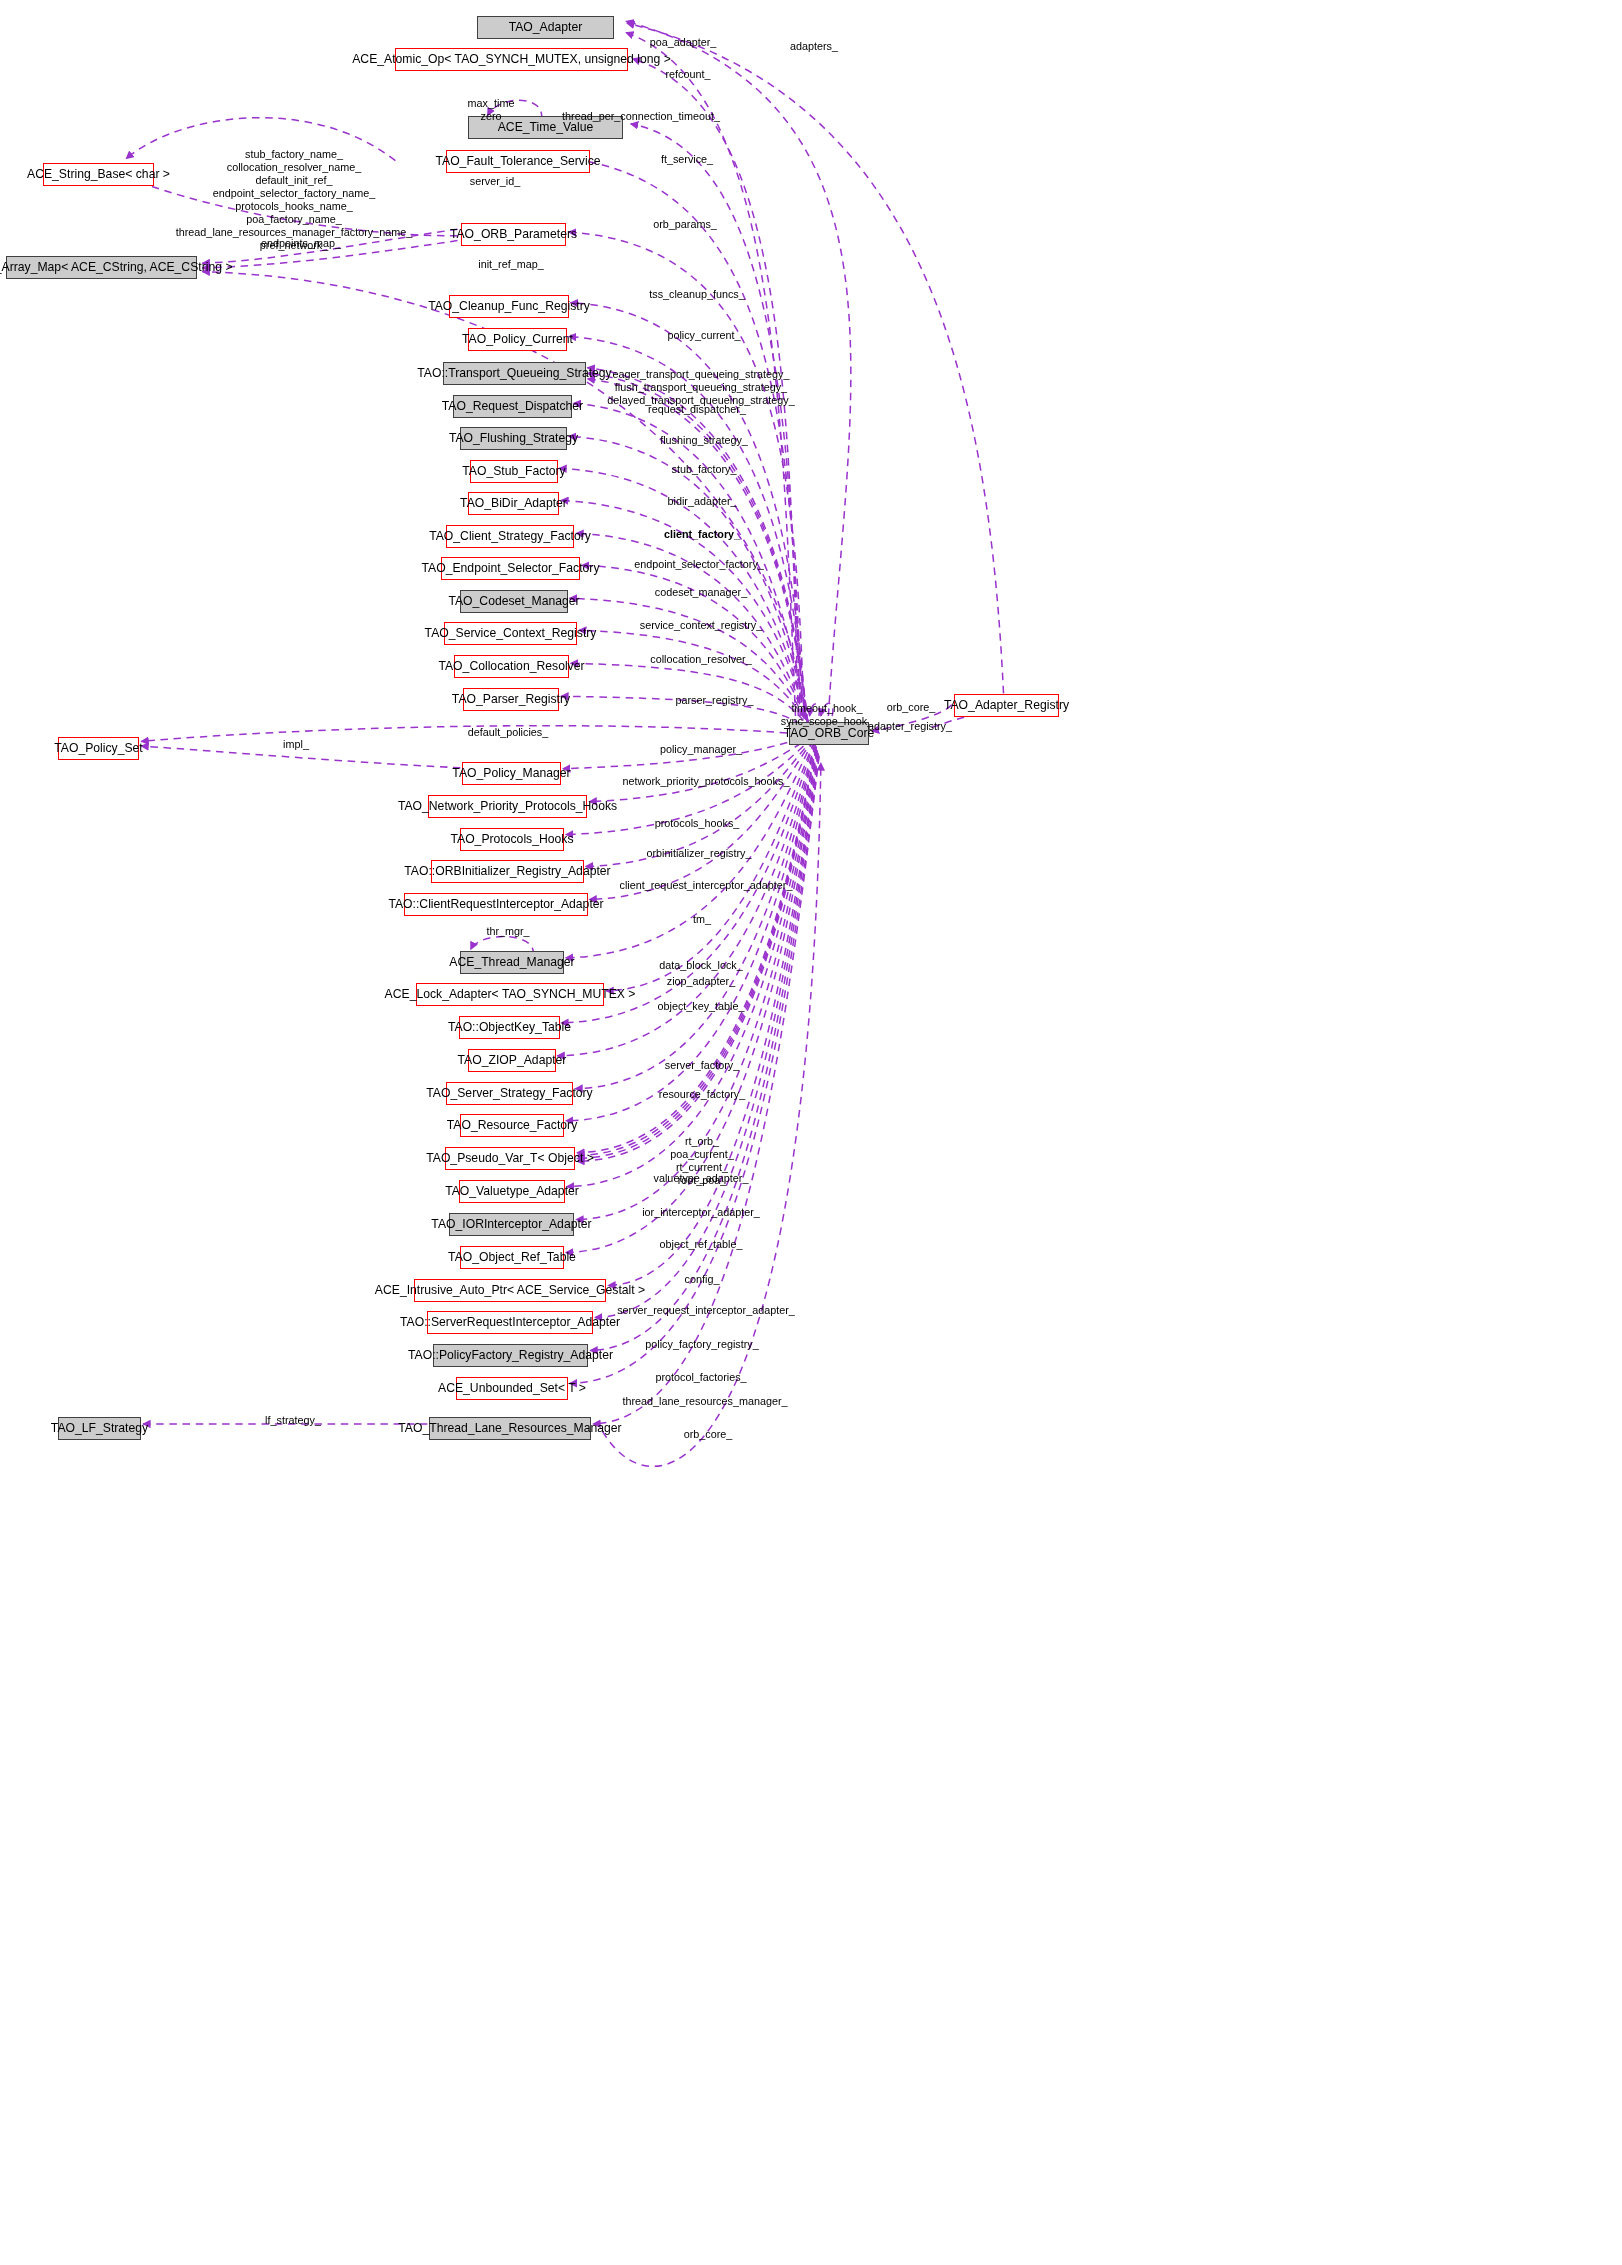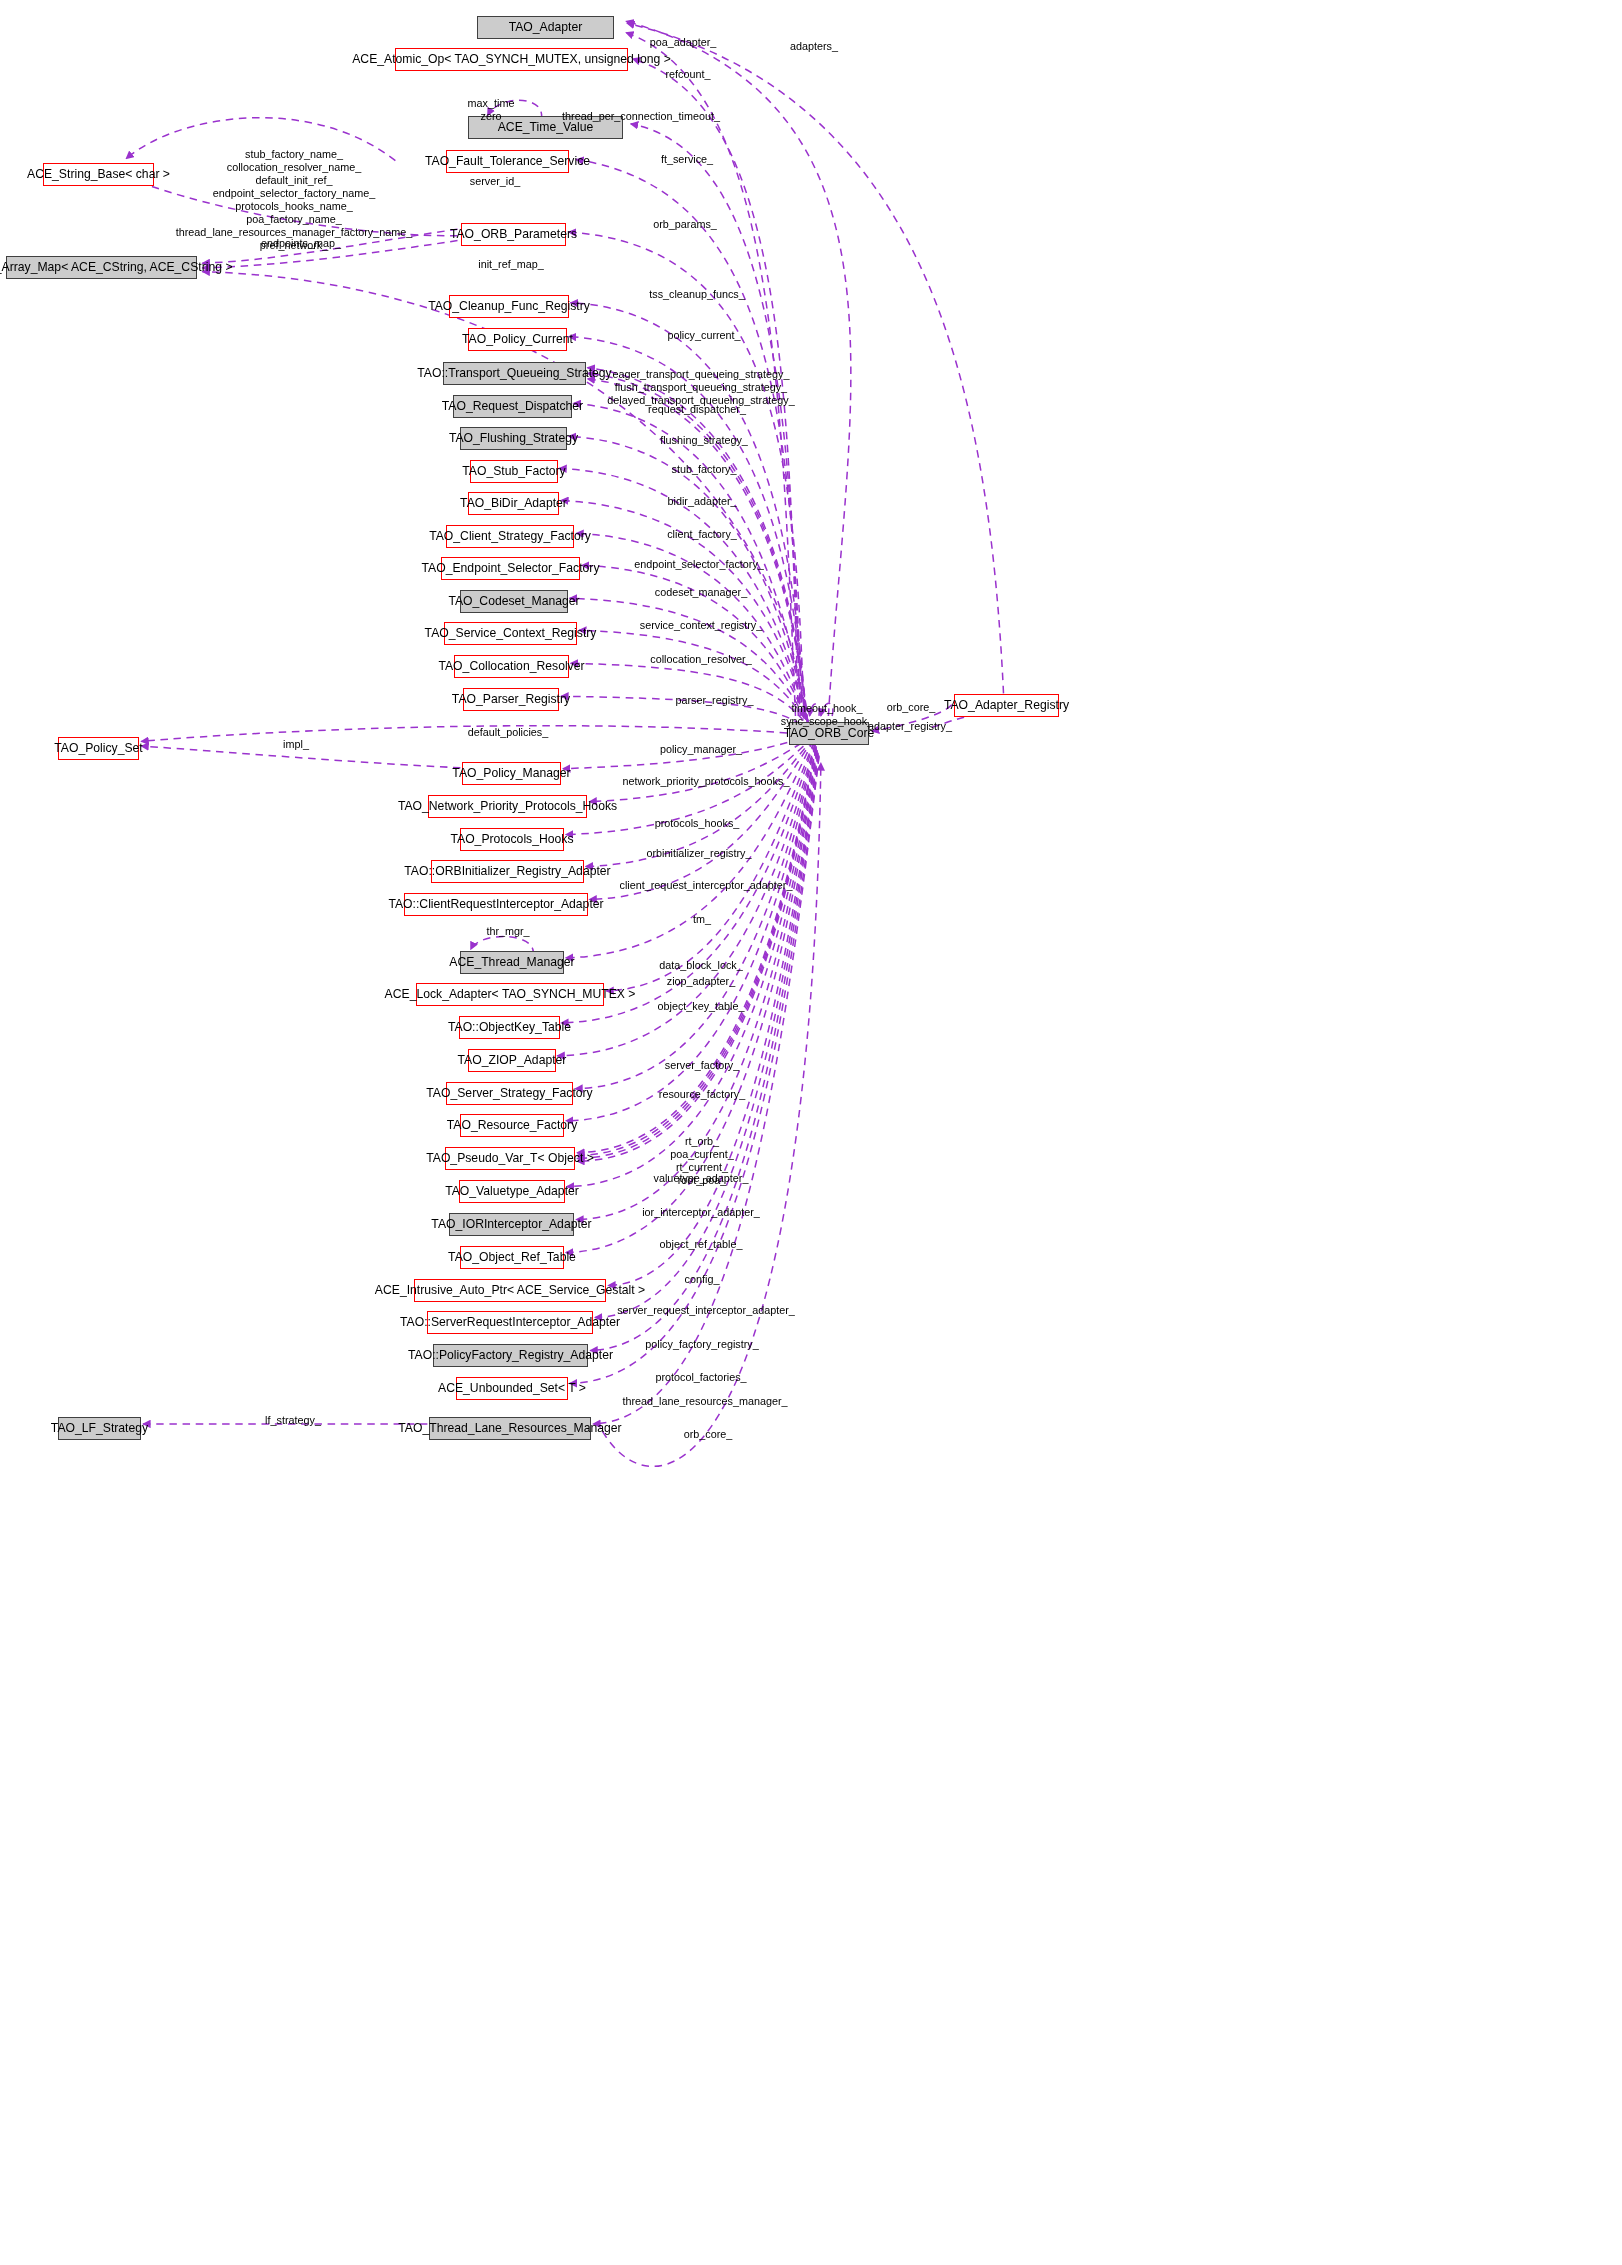--- a/index.html
+++ b/index.html
@@ -161,21 +161,21 @@
 
   <div class="node gray" style="left:477px;top:16px;width:137px;">
       <span>TAO_Adapter</span>
     </div>
   <div class="node red" style="left:395px;top:48px;width:233px;">
       <span>ACE_Atomic_Op&lt; TAO_SYNCH_MUTEX, unsigned long &gt;</span>
     </div>
   <div class="node gray" style="left:468px;top:116px;width:155px;">
       <span>ACE_Time_Value</span>
     </div>
-  <div class="node red" style="left:446px;top:150px;width:123px;">
+  <div class="node red" style="left:446px;top:150px;width:144px;">
       <span>TAO_Fault_Tolerance_Service</span>
     </div>
   <div class="node red" style="left:43px;top:163px;width:111px;">
       <span>ACE_String_Base&lt; char &gt;</span>
     </div>
   <div class="node red" style="left:461px;top:223px;width:105px;">
       <span>TAO_ORB_Parameters</span>
     </div>
   <div class="node gray" style="left:5.6px;top:256px;width:191px;">
       <span>ACE_Array_Map&lt; ACE_CString, ACE_CString &gt;</span>
@@ -313,21 +313,21 @@
   <div class="elabel" style="left:511px;top:258px;transform:translateX(-50%);">init_ref_map_</div>
   <div class="elabel" style="left:697px;top:288px;transform:translateX(-50%);">tss_cleanup_funcs_</div>
   <div class="elabel" style="left:704px;top:329px;transform:translateX(-50%);">policy_current_</div>
   <div class="elabel multi" style="left:701px;top:352px;transform:translateX(-50%);white-space:pre;">eager_transport_queueing_strategy_
 flush_transport_queueing_strategy_
 delayed_transport_queueing_strategy_</div>
   <div class="elabel" style="left:697px;top:403px;transform:translateX(-50%);">request_dispatcher_</div>
   <div class="elabel" style="left:704px;top:434px;transform:translateX(-50%);">flushing_strategy_</div>
   <div class="elabel" style="left:704px;top:463px;transform:translateX(-50%);">stub_factory_</div>
   <div class="elabel" style="left:702px;top:495px;transform:translateX(-50%);">bidir_adapter_</div>
-  <div class="elabel" style="left:702px;top:528px;transform:translateX(-50%);">client_factory_</div>
+  <div class="elabel" style="left:702px;top:528px;transform:translateX(-50%);font-weight:bold;">client_factory_</div>
   <div class="elabel" style="left:699px;top:558px;transform:translateX(-50%);">endpoint_selector_factory_</div>
   <div class="elabel" style="left:701px;top:586px;transform:translateX(-50%);">codeset_manager_</div>
   <div class="elabel" style="left:701px;top:619px;transform:translateX(-50%);">service_context_registry_</div>
   <div class="elabel" style="left:701px;top:653px;transform:translateX(-50%);">collocation_resolver_</div>
   <div class="elabel" style="left:704px;top:694px;transform:translateX(-50%);padding-left:21px;">parser_registry_</div>
   <div class="elabel" style="left:508px;top:726px;transform:translateX(-50%);">default_policies_</div>
   <div class="elabel" style="left:296px;top:738px;transform:translateX(-50%);">impl_</div>
   <div class="elabel multi" style="left:827px;top:686px;transform:translateX(-50%);white-space:pre;">timeout_hook_
 sync_scope_hook_</div>
   <div class="elabel" style="left:911px;top:701px;transform:translateX(-50%);">orb_core_</div>

